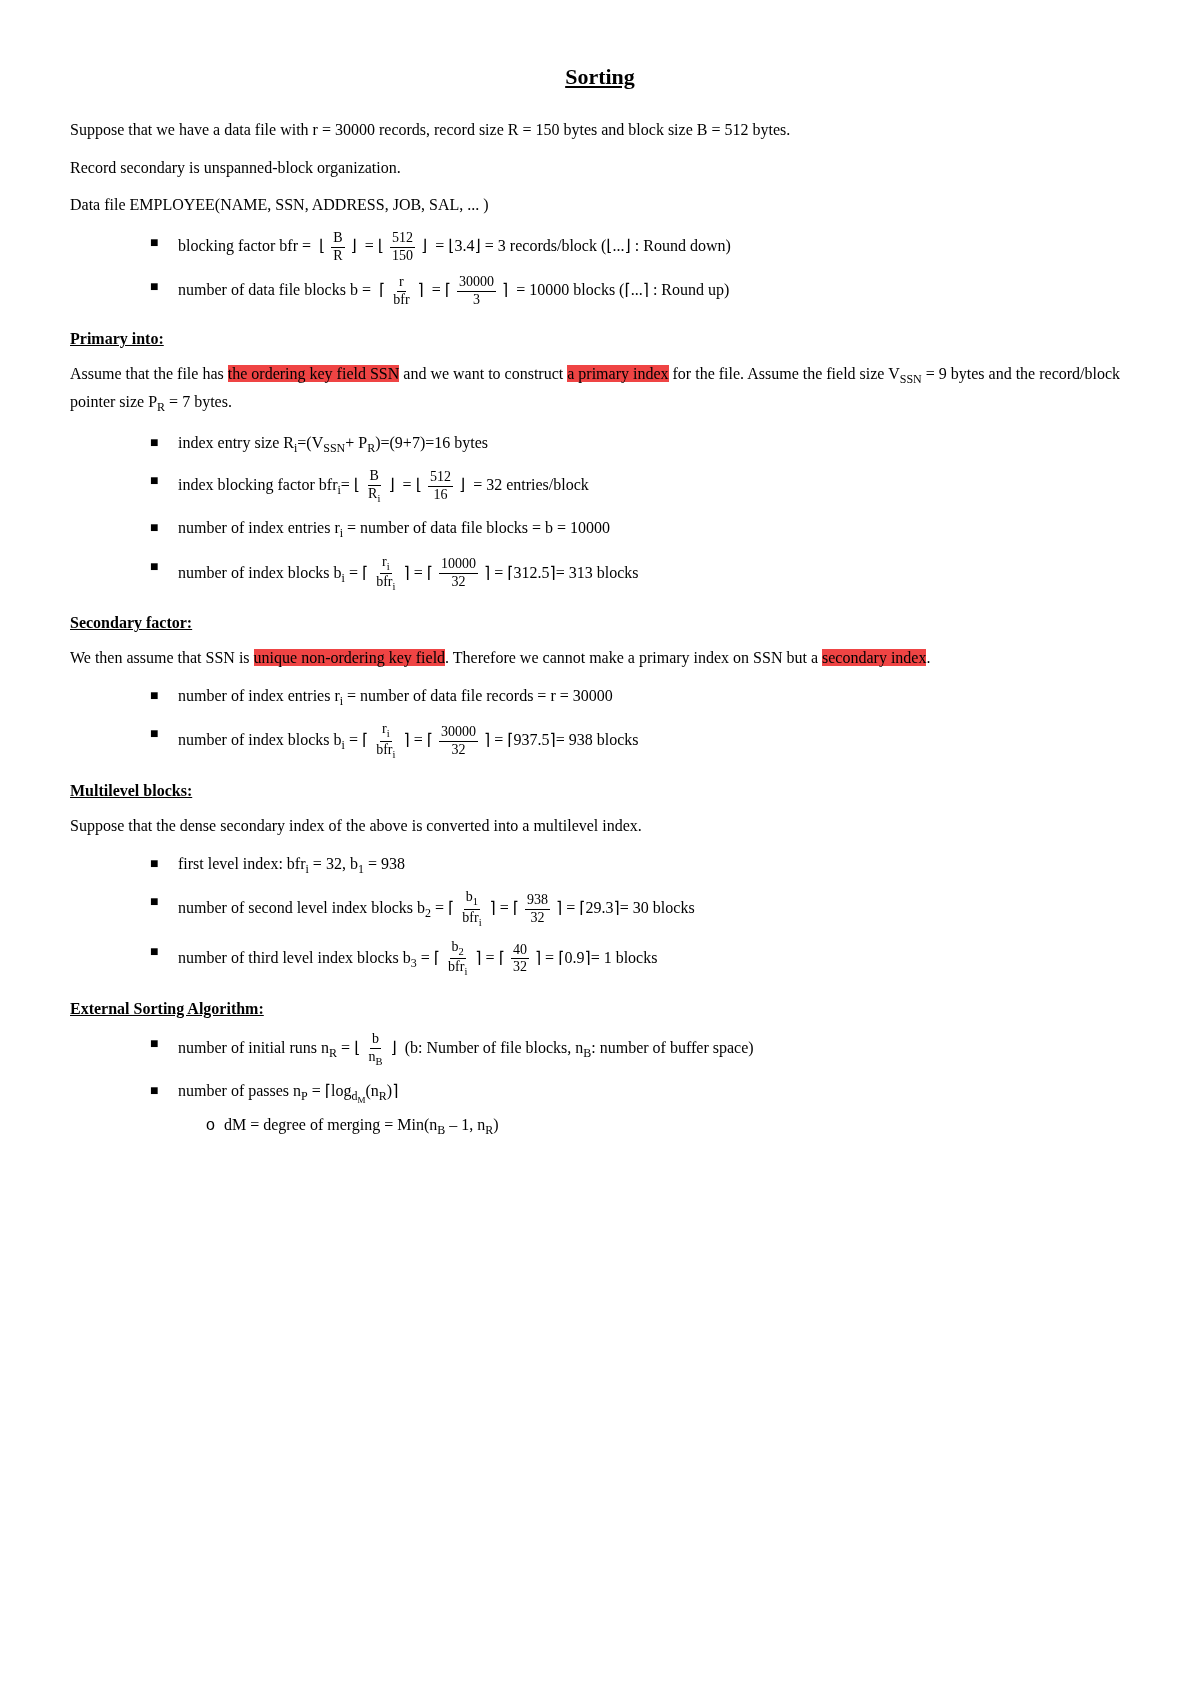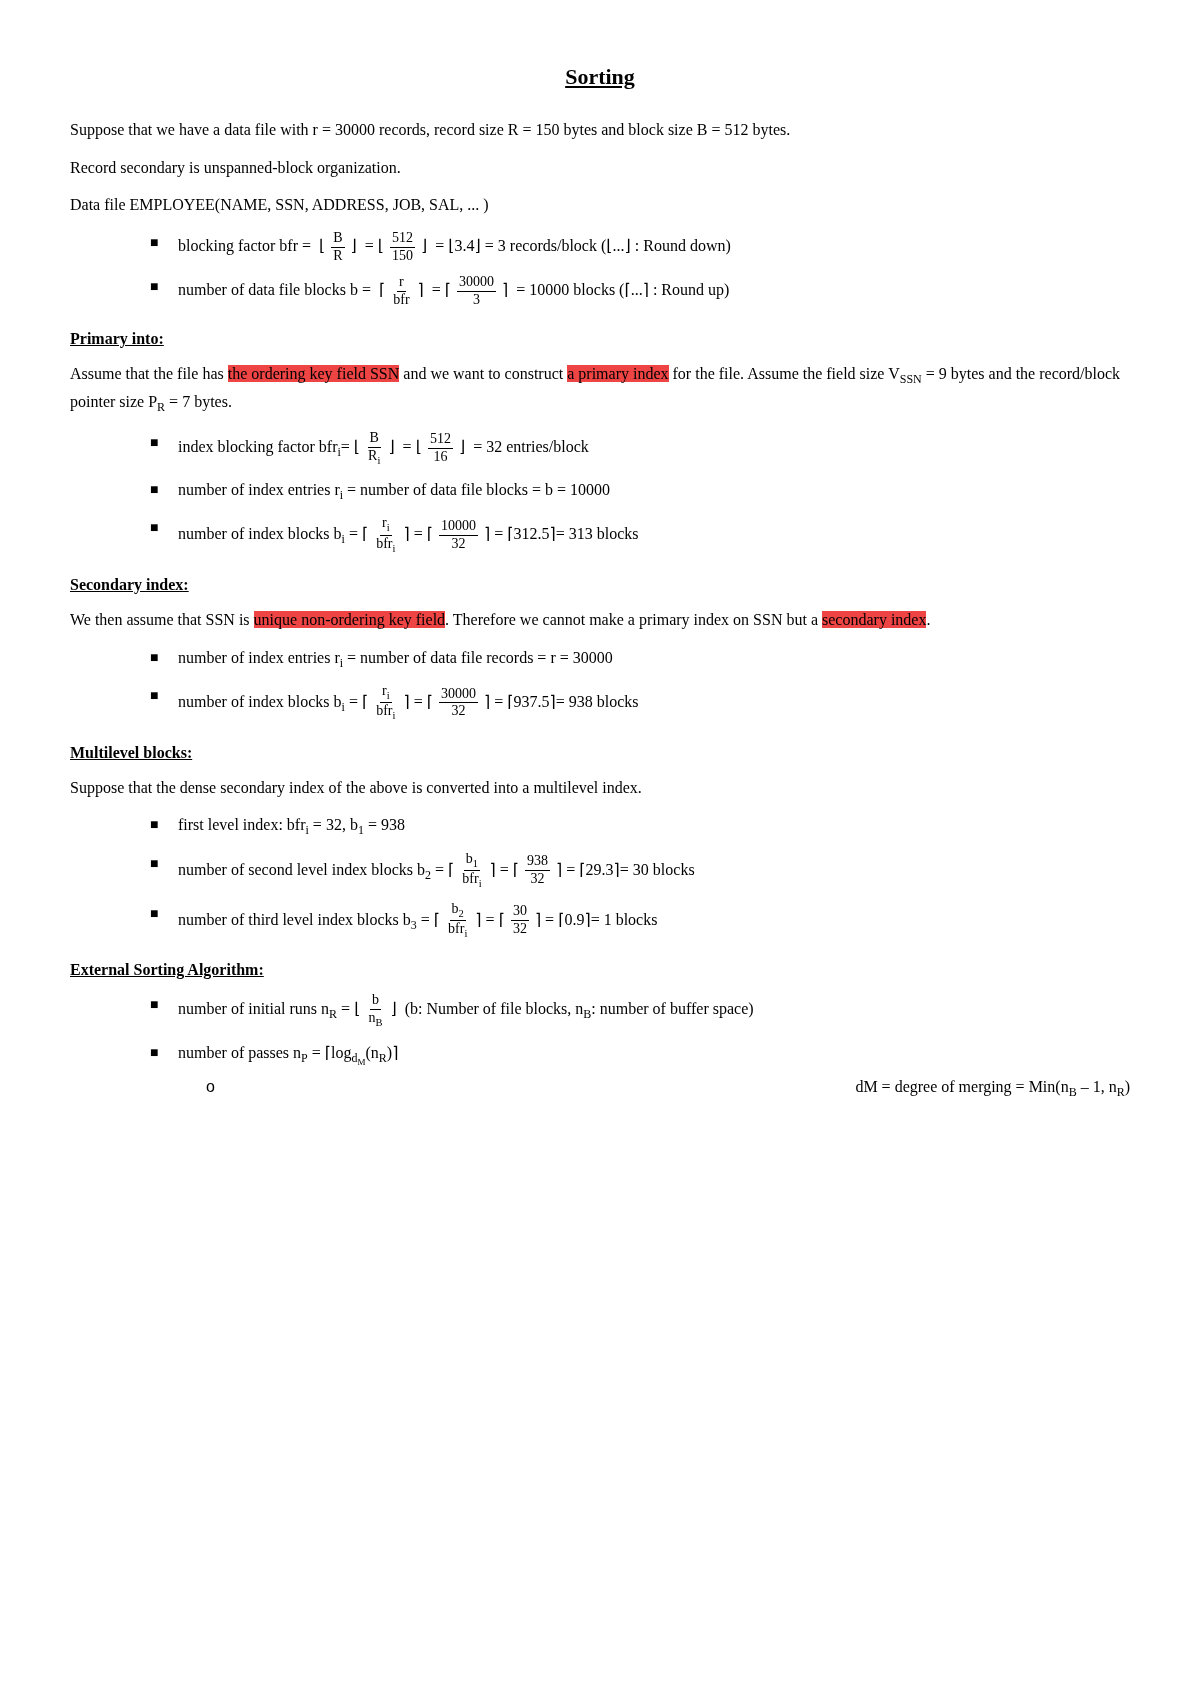--- a/index.html
+++ b/index.html
@@ -57,21 +57,20 @@
     }
     ul.sub-bullet {
       list-style: none;
       margin-left: 24px;
       margin-top: 4px;
     }
     ul.sub-bullet > li {
       position: relative;
       padding-left: 22px;
       margin-bottom: 14px;
-      text-align: right;
     }
     ul.sub-bullet > li::before {
       content: "o";
       position: absolute;
       left: 4px;
       font-family: Arial, sans-serif;
     }
     .math-frac {
       display: inline-flex;
       flex-direction: column;
@@ -143,20 +142,23 @@
 </ul>
 
 <div class="section-heading">Primary into:</div>
 
 <p>
   Assume that the file has <span class="highlight-yellow">the ordering key field SSN</span> and we want to construct <span class="highlight-yellow">a primary index</span> for the file. Assume the field size V<sub>SSN</sub> = 9 bytes and the record/block pointer size P<sub>R</sub> = 7 bytes.
 </p>
 
 <ul class="bullet-list">
   <li>
+    index entry size R<sub>i</sub>=(V<sub>SSN</sub>+ P<sub>R</sub>)=(9+7)=16 bytes
+  </li>
+  <li>
     index blocking factor bfr<sub>i</sub>=&nbsp;⌊
     <span class="math-frac">
       <span class="numerator">B</span>
       <span class="denominator">R<sub>i</sub></span>
     </span>
     ⌋
     &nbsp;=&nbsp;⌊
     <span class="math-frac">
       <span class="numerator">512</span>
       <span class="denominator">16</span>
@@ -177,21 +179,21 @@
     =&nbsp;⌈
     <span class="math-frac">
       <span class="numerator">10000</span>
       <span class="denominator">32</span>
     </span>
     ⌉
     = ⌈312.5⌉= 313 blocks
   </li>
 </ul>
 
-<div class="section-heading">Secondary index:</div>
+<div class="section-heading">Secondary factor:</div>
 
 <p>
   We then assume that SSN is <span class="highlight-yellow">unique non-ordering key field</span>. Therefore we cannot make a primary index on SSN but a <span class="highlight-yellow">secondary index</span>.
 </p>
 
 <ul class="bullet-list">
   <li>
     number of index entries r<sub>i</sub> = number of data file records = r = 30000
   </li>
   <li>
@@ -236,21 +238,21 @@
   </li>
   <li>
     number of third level index blocks b<sub>3</sub> =&nbsp;⌈
     <span class="math-frac">
       <span class="numerator">b<sub>2</sub></span>
       <span class="denominator">bfr<sub>i</sub></span>
     </span>
     ⌉
     =&nbsp;⌈
     <span class="math-frac">
-      <span class="numerator">30</span>
+      <span class="numerator">40</span>
       <span class="denominator">32</span>
     </span>
     ⌉
     = ⌈0.9⌉= 1 blocks
   </li>
 </ul>
 
 <div class="section-heading">External Sorting Algorithm:</div>
 
 <ul class="bullet-list">

